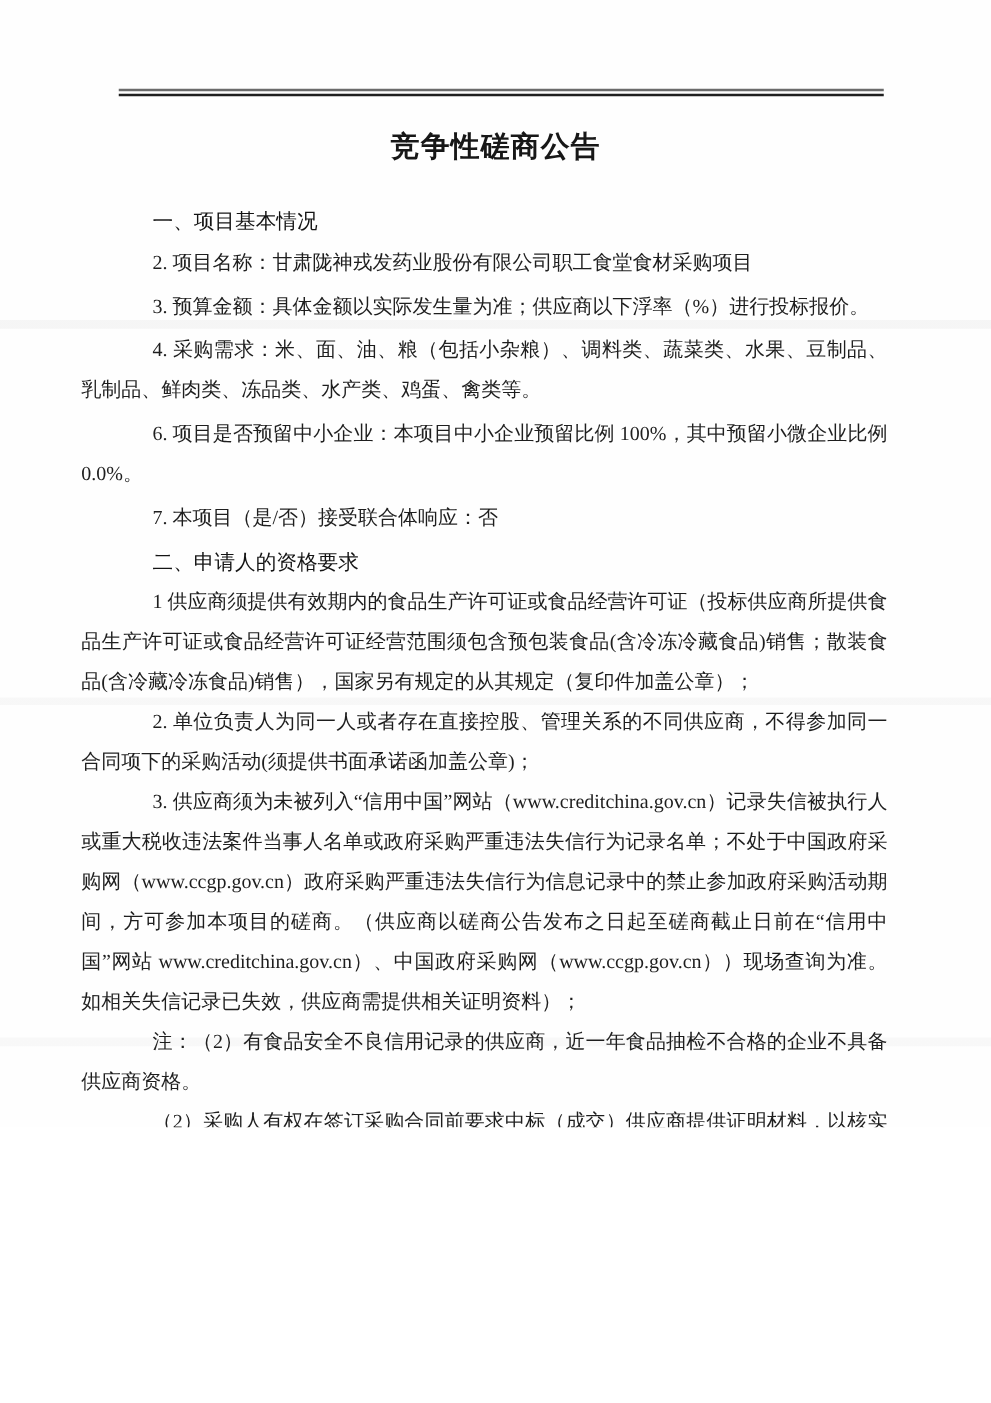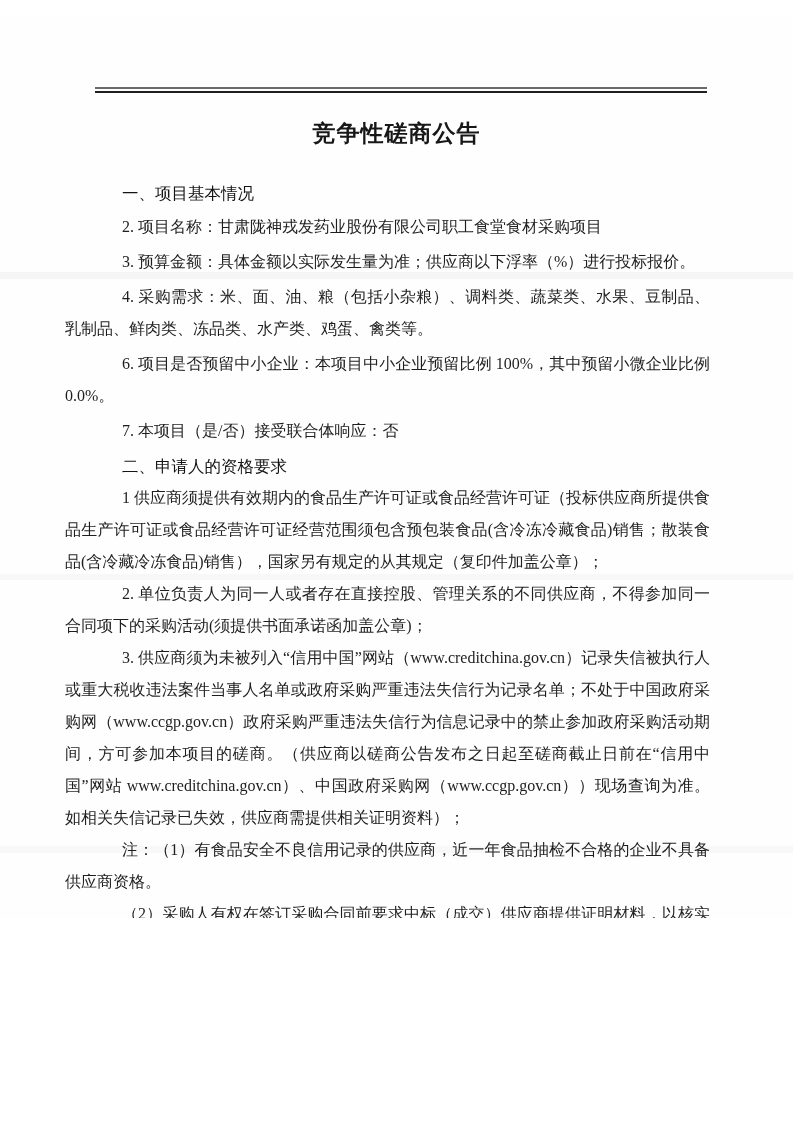--- a/index.html
+++ b/index.html
@@ -4,21 +4,21 @@
 <style>
   html, body {
     margin: 0;
     padding: 0;
     background: #ffffff;
   }
   .page {
     position: relative;
     width: 793px;
     height: 902px;
-    margin: 16px auto;
+    margin: 0 auto;
     background-color: #fefefe;
     
     background-image:
       linear-gradient(rgba(170,170,170,0.10), rgba(170,170,170,0.10)),
       linear-gradient(rgba(170,170,170,0.08), rgba(170,170,170,0.08)),
       linear-gradient(rgba(170,170,170,0.07), rgba(170,170,170,0.07));
     background-repeat: no-repeat;
     background-size: 100% 7px, 100% 6px, 100% 7px;
     background-position: 0 256px, 0 558px, 0 830px;
     overflow: hidden;
@@ -96,21 +96,21 @@
       <p>4. 采购需求：米、面、油、粮（包括小杂粮）、调料类、蔬菜类、水果、豆制品、乳制品、鲜肉类、冻品类、水产类、鸡蛋、禽类等。</p>
       <p>6. 项目是否预留中小企业：本项目中小企业预留比例 100%，其中预留小微企业比例 0.0%。</p>
       <p>7. 本项目（是/否）接受联合体响应：否</p>
     </div>
 
     <div class="sec2">
       <h2>二、申请人的资格要求</h2>
       <p>1 供应商须提供有效期内的食品生产许可证或食品经营许可证（投标供应商所提供食品生产许可证或食品经营许可证经营范围须包含预包装食品(含冷冻冷藏食品)销售；散装食品(含冷藏冷冻食品)销售），国家另有规定的从其规定（复印件加盖公章）；</p>
       <p>2. 单位负责人为同一人或者存在直接控股、管理关系的不同供应商，不得参加同一合同项下的采购活动(须提供书面承诺函加盖公章)；</p>
       <p>3. 供应商须为未被列入“信用中国”网站（www.creditchina.gov.cn）记录失信被执行人或重大税收违法案件当事人名单或政府采购严重违法失信行为记录名单；不处于中国政府采购网（www.ccgp.gov.cn）政府采购严重违法失信行为信息记录中的禁止参加政府采购活动期间，方可参加本项目的磋商。（供应商以磋商公告发布之日起至磋商截止日前在“信用中国”网站 www.creditchina.gov.cn）、中国政府采购网（www.ccgp.gov.cn））现场查询为准。如相关失信记录已失效，供应商需提供相关证明资料）；</p>
-      <p>注：（1）有食品安全不良信用记录的供应商，近一年食品抽检不合格的企业不具备供应商资格。</p>
+      <p>注：（2）有食品安全不良信用记录的供应商，近一年食品抽检不合格的企业不具备供应商资格。</p>
       <p>（2）采购人有权在签订采购合同前要求中标（成交）供应商提供证明材料，以核实供应商承诺事项的真实性。供应商应当遵循诚实信用原则，不得作出虚假承诺。供应</p>
     </div>
 
   </div>
 
   <div class="page-number">1</div>
 
 </div>
 
 </body></html>

